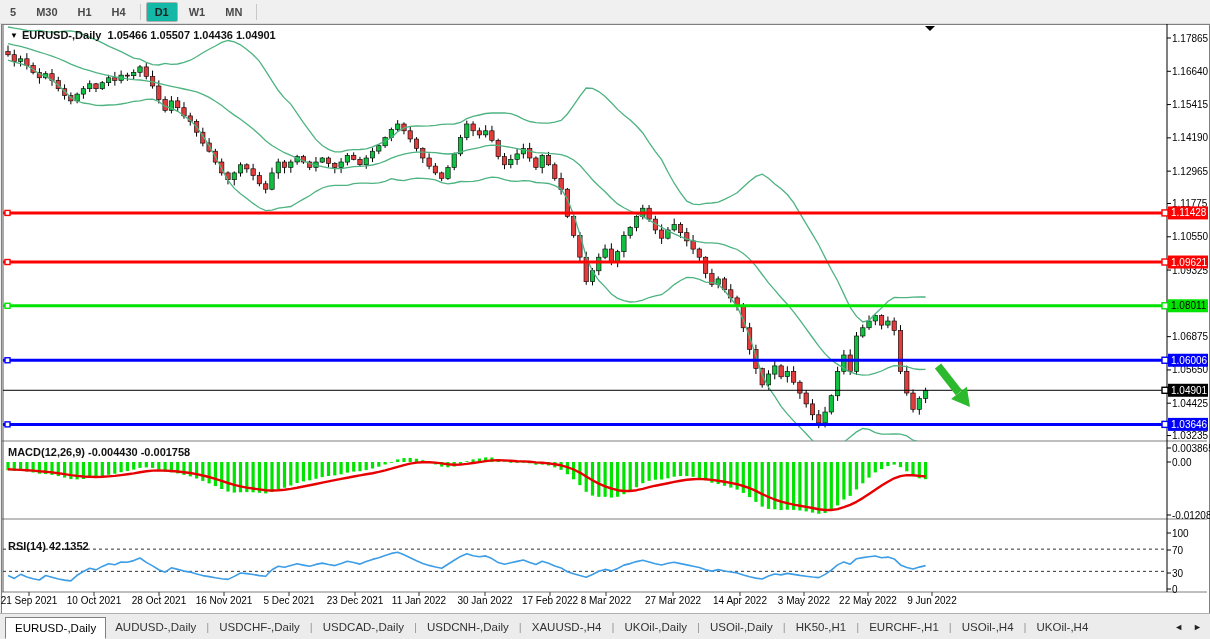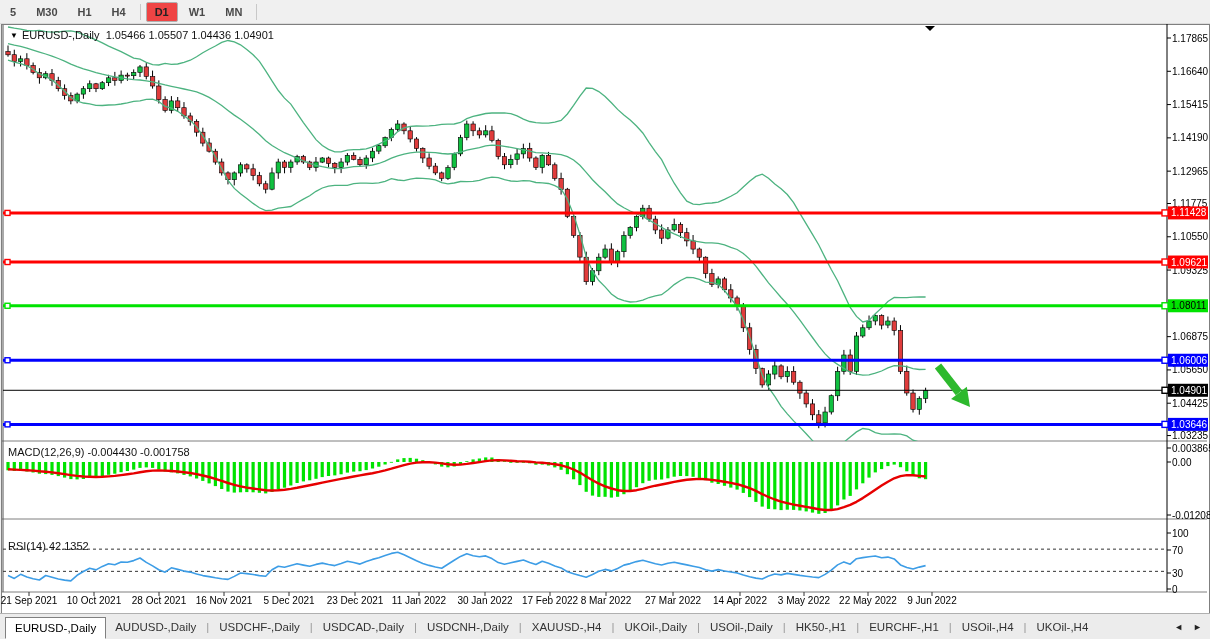--- a/index.html
+++ b/index.html
@@ -1,25 +1,25 @@
 <!DOCTYPE html>
 <html><head>
 <meta charset="utf-8">
 <style>
   html,body{margin:0;padding:0;background:#f0f0f0;font-family:"Liberation Sans",sans-serif;}
   #root{position:relative;width:1210px;height:639px;overflow:hidden;background:#f0f0f0;}
   .toolbar{position:absolute;left:0;top:0;width:1210px;height:23px;display:flex;align-items:center;background:#f0f0f0;border-bottom:1px solid #dcdcdc;}
   .tf-btn{font-size:11px;font-weight:700;color:#4a4a4a;padding:3px 8px;margin:0 1px;border:1px solid transparent;border-radius:2px;}
-  .tf-btn.active{background:#ef4444;border:1px solid #b0b0b0;color:#222;}
+  .tf-btn.active{background:#14b8a6;border:1px solid #b0b0b0;color:#222;}
   .tdiv{width:1px;height:16px;background:#c8c8c8;margin:0 4px;}
   .chart-window{position:absolute;left:1px;top:24px;width:1207px;height:588px;background:#ffffff;border:1px solid #7f7f7f;}
   svg.chart-svg{position:absolute;left:0;top:0;width:1210px;height:639px;pointer-events:none;}
-  .chart-title{position:absolute;left:10px;top:29px;font-size:11px;font-weight:400;color:#111;white-space:nowrap;}
+  .chart-title{position:absolute;left:10px;top:29px;font-size:11px;font-weight:700;color:#111;white-space:nowrap;}
   .chart-title .tri{font-size:8px;margin-right:4px;vertical-align:1px;color:#000;}
-  .ind-label{position:absolute;font-size:11px;color:#111;white-space:nowrap;font-weight:400;}
+  .ind-label{position:absolute;font-size:11px;color:#111;white-space:nowrap;font-weight:700;}
   .macd-label{left:8px;top:446px;}
   .rsi-label{left:8px;top:524px;margin-top:16px;}
   .tabbar{position:absolute;left:0;top:613px;width:1210px;height:26px;background:#ececec;border-top:1px solid #b0b0b0;display:flex;align-items:center;font-size:11.5px;color:#333;}
   .tab{padding:4px 9px;white-space:nowrap;}
   .tab.active{background:#ffffff;border:1px solid #808080;border-bottom:1px solid #ffffff;margin-left:5px;margin-bottom:-1px;color:#000;}
   .tabsep{color:#9a9a9a;padding:0 1px;}
   .tabnav{margin-left:auto;padding-right:8px;display:flex;gap:10px;color:#222;font-size:9px;}
   .tabnav span{cursor:default;}
 </style>
 </head>

